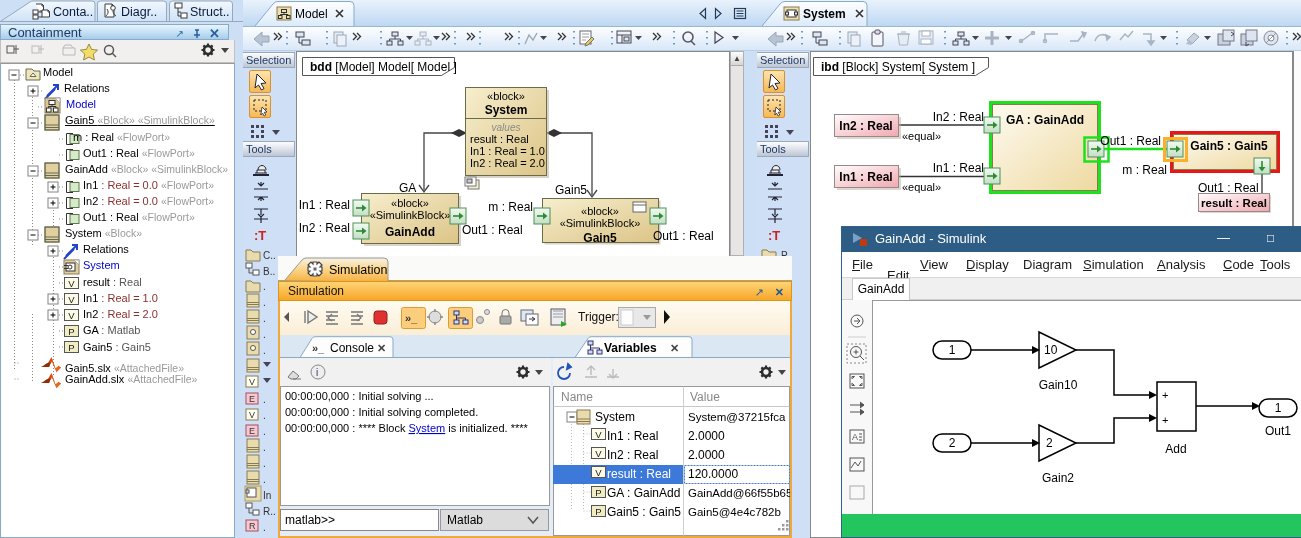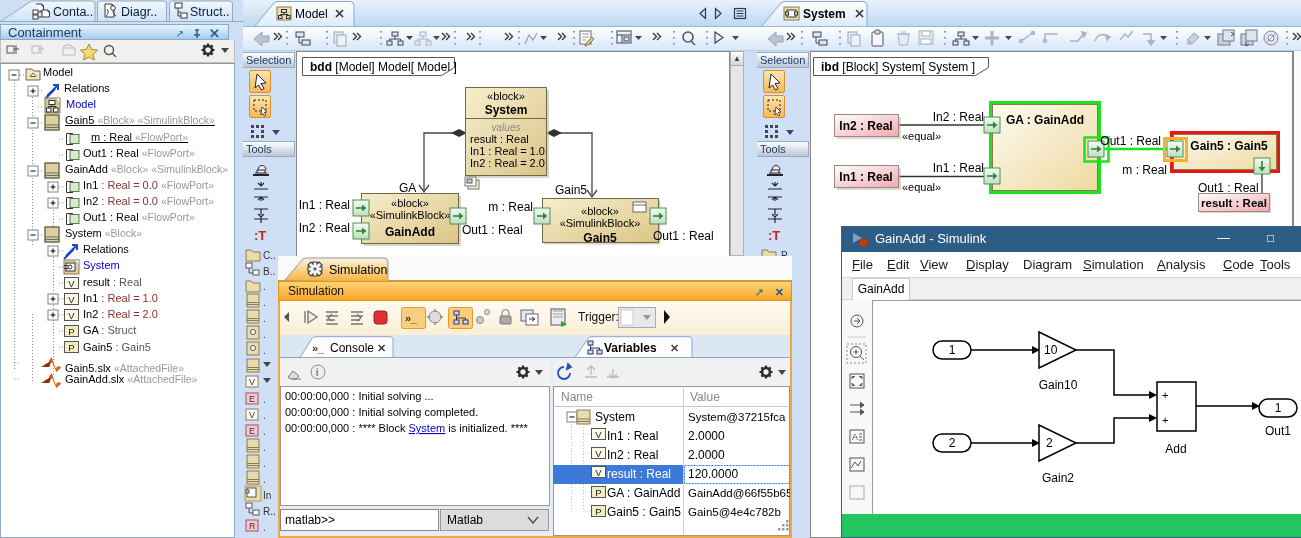--- a/index.html
+++ b/index.html
@@ -182,33 +182,33 @@
         <use href="#i-val" x="63" y="244"></use>
 <use href="#i-par" x="63" y="260"></use>
 <use href="#i-par" x="63" y="276"></use>
 <use href="#i-mat" x="40" y="291"></use>
 <use href="#i-mat" x="40" y="307"></use>
 </svg>
 <div class="treerow" style="left:42px;top:2px;">Model</div>
 <div class="treerow" style="left:63px;top:18px;">Relations</div>
 <div class="treerow blue" style="left:65px;top:34px;">Model</div>
 <div class="treerow" style="left:64px;top:50px;text-decoration:underline;">Gain5 <span class="st">«Block» «SimulinkBlock»</span></div>
-<div class="treerow" style="left:90px;top:67px;text-decoration:underline;">m : Real <span class="st">«FlowPort»</span></div>
+<div class="treerow" style="left:72px;top:67px;">m : Real <span class="st">«FlowPort»</span></div>
 <div class="treerow" style="left:82px;top:83px;">Out1 : Real <span class="st">«FlowPort»</span></div>
 <div class="treerow" style="left:64px;top:99px;">GainAdd <span class="st">«Block» «SimulinkBlock»</span></div>
 <div class="treerow" style="left:82px;top:115px;">In1<span class="mar"> : Real = 0.0</span> <span class="st">«FlowPort»</span></div>
 <div class="treerow" style="left:82px;top:131px;">In2<span class="mar"> : Real = 0.0</span> <span class="st">«FlowPort»</span></div>
 <div class="treerow" style="left:82px;top:147px;">Out1 : Real <span class="st">«FlowPort»</span></div>
 <div class="treerow" style="left:64px;top:163px;">System <span class="st">«Block»</span></div>
 <div class="treerow" style="left:82px;top:179px;">Relations</div>
 <div class="treerow blue" style="left:82px;top:195px;">System</div>
 <div class="treerow" style="left:82px;top:212px;">result<span style="color:#555"> : Real</span></div>
 <div class="treerow" style="left:82px;top:228px;">In1<span class="mar"> : Real = 1.0</span></div>
 <div class="treerow" style="left:82px;top:244px;">In2<span class="mar"> : Real = 2.0</span></div>
-<div class="treerow" style="left:82px;top:260px;">GA<span style="color:#555"> : Struct</span></div>
+<div class="treerow" style="left:82px;top:260px;">GA<span style="color:#555"> : Matlab</span></div>
 <div class="treerow" style="left:82px;top:277px;">Gain5<span style="color:#555"> : Gain5</span></div>
 <div class="treerow" style="left:64px;top:282px;margin-top:16px;">Gain5.slx <span class="st">«AttachedFile»</span></div>
 <div class="treerow" style="left:64px;top:309px;text-align:center;">GainAdd.slx <span class="st">«AttachedFile»</span></div>
 </div>
 
 <div class="abs tabrow" style="left:243px;top:0;width:514px;height:27px;"></div>
 <svg class="abs" style="left:243px;top:0" width="130" height="27">
   <linearGradient id="seltab" x1="0" y1="0" x2="0" y2="1">
         <stop offset="0" stop-color="#fdfeff"></stop>
         <stop offset="1" stop-color="#dcebfa"></stop>
@@ -862,21 +862,21 @@
           <path d="M1 1l9 5-9 5z" fill="#7aa0c8"></path>
           <rect x="8" y="7" width="7" height="7" fill="#c03a10"></rect>
         </svg>
     <span style="position:absolute;left:33px;top:4px;color:#fff;font-size:13px;">GainAdd - Simulink</span>
     <span style="position:absolute;left:375px;top:3px;color:#fff;font-size:13px">—</span>
     <span style="position:absolute;left:425px;top:4px;color:#fff;font-size:12px">□</span>
     <span style="position:absolute;left:473px;top:4px;color:#fff;font-size:13px">✕</span>
   </div>
   <div class="abs" style="left:0;top:25px;width:499px;height:26px;background:#fff;border-bottom:1px solid #d8d8d8;font-size:13px;color:#1a1a1a;" id="slkmenu">
     <span class="abs" style="left:10px;top:5px"><u>F</u>ile</span>
-    <span class="abs" style="left:45px;top:5px"><u>E</u>dit</span>
+    <span class="abs" style="left:45px;top:16px"><u>E</u>dit</span>
     <span class="abs" style="left:78px;top:5px"><u>V</u>iew</span>
     <span class="abs" style="left:124px;top:5px"><u>D</u>isplay</span>
     <span class="abs" style="left:181px;top:5px">Dia<u>g</u>ram</span>
     <span class="abs" style="left:241px;top:5px"><u>S</u>imulation</span>
     <span class="abs" style="left:315px;top:5px"><u>A</u>nalysis</span>
     <span class="abs" style="left:381px;top:5px"><u>C</u>ode</span>
     <span class="abs" style="left:418px;top:5px"><u>T</u>ools</span>
     <span class="abs" style="left:463px;top:5px"><u>H</u>elp</span>
   </div>
   <div class="abs" style="left:0;top:51px;width:499px;height:22px;background:#f0f0f0;border-bottom:1px solid #d0d0d0;">

